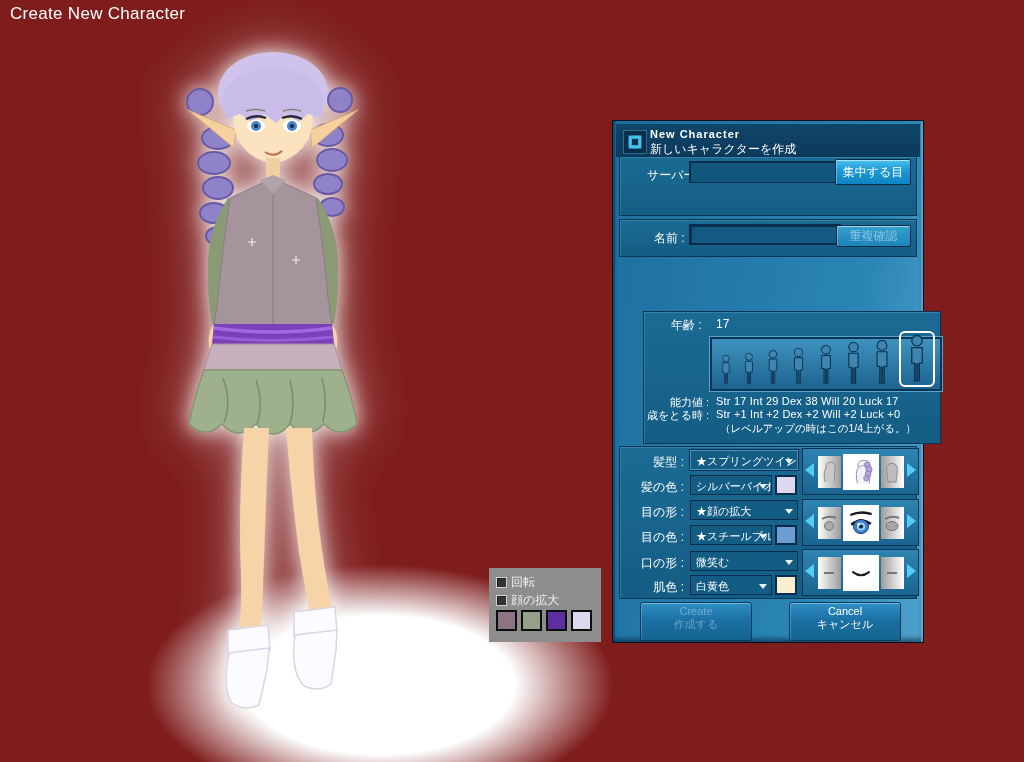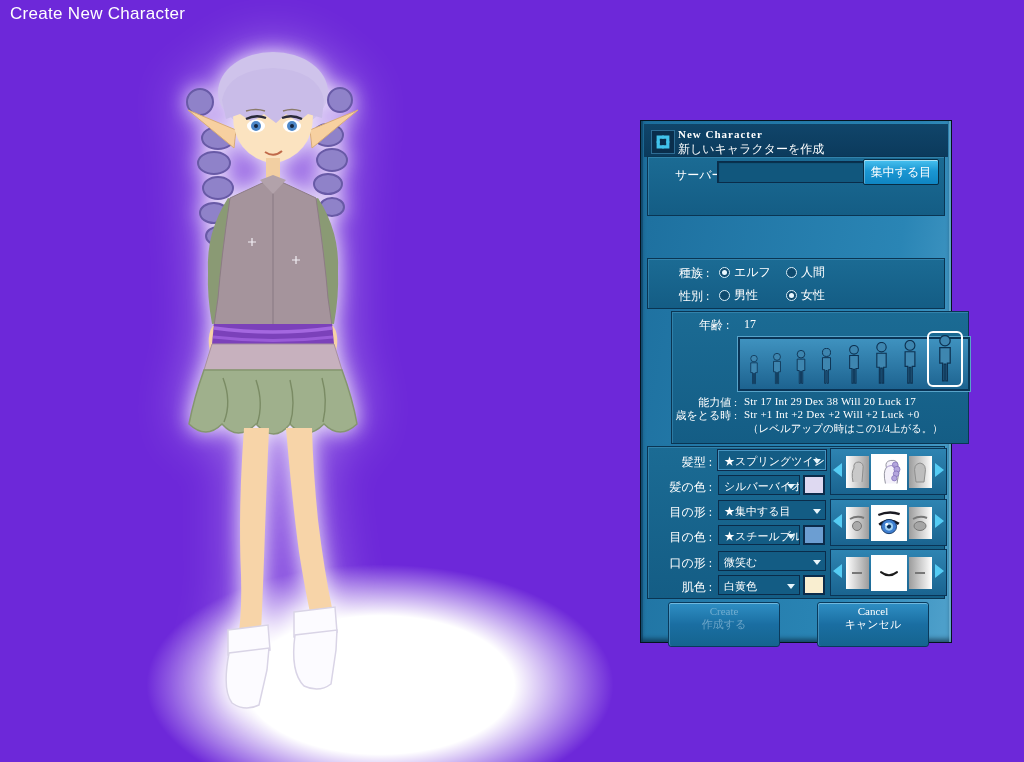--- a/index.html
+++ b/index.html
@@ -1,40 +1,40 @@
 <!DOCTYPE html>
 <html><head>
 <meta charset="utf-8">
 <style>
   html,body{margin:0;padding:0;background:#000;}
-  .stage{position:relative;width:1024px;height:762px;background:#6d28d9;overflow:hidden;
+  .stage{position:relative;width:1024px;height:762px;background:#7f1d1d;overflow:hidden;
          font-family:"Liberation Sans",sans-serif;}
 
   
   .spotlight{position:absolute;left:60px;top:520px;width:640px;height:330px;
     background:radial-gradient(ellipse 50% 50% at 50% 50%,#ffffff 0%,#ffffff 42%,rgba(255,255,255,0) 73%);}
   .char-wrap{position:absolute;left:128px;top:30px;width:340px;height:690px;
     filter:drop-shadow(0 0 10px rgba(255,255,255,.85)) drop-shadow(0 0 26px rgba(255,255,255,.45));}
   .title-en{position:absolute;left:10px;top:4px;color:#fff;font-size:17px;letter-spacing:.3px;z-index:5;}
   .title-ja{position:absolute;left:8px;top:25px;color:#fff;font-size:23px;font-weight:bold;z-index:5;
     text-shadow:1px 1px 0 rgba(0,0,0,.6);}
 
   
   .graypanel{position:absolute;left:489px;top:568px;width:112px;height:74px;background:#8d8d8d;z-index:6;}
   .cbrow{position:absolute;left:7px;display:flex;align-items:center;gap:4px;color:#efefef;font-size:12px;}
   .cb{width:9px;height:9px;border:1px solid #d2d2d2;background:#333;box-shadow:inset 1px 1px 0 #1e1e1e;}
   .palette{position:absolute;left:7px;top:42px;display:flex;gap:4px;}
   .gswatch{width:17px;height:17px;border:2px solid #0d0d0d;}
 
   
-  .dialog{position:absolute;left:640px;top:120px;width:310px;height:521px;z-index:7;
+  .dialog{position:absolute;left:612px;top:120px;width:310px;height:521px;z-index:7;
     background:linear-gradient(100deg,#1d6f9e 0%,#2a85b5 70%,#4d9fca 97%);
     border:1px solid #04131f;
     box-shadow:inset -2px 0 0 rgba(150,215,245,.45), inset 2px 0 0 rgba(10,45,75,.35),
-               inset 0 -3px 5px rgba(0,15,30,.55);font-family:Liberation Serif, serif;}
+               inset 0 -3px 5px rgba(0,15,30,.55);}
   .hdr{position:absolute;left:3px;top:3px;right:3px;height:33px;
     background:linear-gradient(#10456a,#0b3a5c);}
   .hdr-icon{position:absolute;left:7px;top:6px;width:22px;height:22px;background:#0a2e4c;
     border:1px solid #2d6c94;display:flex;align-items:center;justify-content:center;}
   .hdr-t1{position:absolute;left:34px;top:4px;color:#fff;font-size:11px;font-weight:bold;letter-spacing:1px;}
   .hdr-t2{position:absolute;left:34px;top:17px;color:#fff;font-size:12px;}
 
   .panel{position:absolute;left:6px;width:296px;
     background:linear-gradient(#1b6b94,#145d85);
     border:1px solid #0a3553;
@@ -95,21 +95,21 @@
   .car-cell.side{width:23px;height:32px;background:linear-gradient(90deg,#ffffff,#9c9c9c);
     display:flex;align-items:center;justify-content:center;cursor:pointer;}
   .car-cell.side.rev{background:linear-gradient(270deg,#ffffff,#9c9c9c);}
   .car-cell.main{width:36px;height:36px;background:#fff;display:flex;align-items:center;justify-content:center;}
   .car-arrow{position:absolute;top:14px;width:0;height:0;cursor:pointer;}
   .car-arrow.left{left:2px;border-top:7px solid transparent;border-bottom:7px solid transparent;
     border-right:9px solid #55ccf4;}
   .car-arrow.right{right:2px;border-top:7px solid transparent;border-bottom:7px solid transparent;
     border-left:9px solid #55ccf4;}
 
-  .bigbtn{position:absolute;top:481px;width:112px;height:45px;border-radius:3px;
+  .bigbtn{position:absolute;top:481px;width:112px;height:39px;border-radius:3px;
     background:linear-gradient(#2f8fc4,#1a6ea2 50%,#15648f);
     border:1px solid #0a3a5c;color:#fff;font-size:11px;line-height:13px;text-align:center;
     padding-top:2px;box-sizing:border-box;cursor:pointer;
     box-shadow:inset 0 1px 0 rgba(165,220,245,.55), inset 1px 0 0 rgba(165,220,245,.3);}
   .bigbtn.disabled{color:rgba(195,222,238,.48);cursor:default;}
 </style>
 </head>
 <body>
 
 <div class="stage">
@@ -184,20 +184,36 @@
         <path d="M100 600 L140 595 L142 620 L100 625 Z"></path>
         <path d="M101 623 Q94 660 104 673 Q117 682 131 675 L139 640 L141 618 Z"></path>
         <path d="M166 582 L207 577 L209 602 L166 607 Z"></path>
         <path d="M167 605 Q162 642 176 656 Q191 663 203 654 L208 620 L209 600 Z"></path>
       </g>
     </svg>
   </div>
 
   <div class="title-en">Create New Character</div>
 
+  <div class="graypanel">
+    <div class="cbrow" style="top:6px;">
+      <span class="cb"></span>
+      <span>回転</span>
+    </div>
+    <div class="cbrow" style="top:24px;">
+      <span class="cb"></span>
+      <span>顔の拡大</span>
+    </div>
+    <div class="palette">
+      <span class="gswatch" style="background-color: rgb(139, 117, 132);"></span>
+      <span class="gswatch" style="background-color: rgb(149, 162, 137);"></span>
+      <span class="gswatch" style="background-color: rgb(91, 47, 159);"></span>
+      <span class="gswatch" style="background-color: rgb(220, 217, 238);"></span>
+    </div>
+  </div>
 
   <div class="dialog">
 
     <div class="hdr">
       <span class="hdr-icon">
         <svg width="16" height="16" viewBox="0 0 20 20">
             <g fill="#41c3ec">
           <path d="M2 2h9v4H6v5H2z"></path>
               <path d="M18 2v9h-4V6H9V2z"></path>
           <path d="M18 18H9v-4h5V9h4z"></path>
@@ -208,37 +224,26 @@
       <span class="hdr-t1">New Character</span>
       <span class="hdr-t2">新しいキャラクターを作成</span>
     </div>
 
     <div class="panel p-server">
       <span class="lbl" style="left:27px;top:10px;">サーバー</span>
       <div class="tinput" style="left:69px;top:4px;width:140px;height:20px;line-height:20px;"></div>
       <div class="btn-cyan" style="left:215px;top:2px;width:74px;height:24px;">集中する目</div>
     </div>
 
-
-    <div class="panel p-race">
-      <span class="lbl" style="left:31px;top:6px;">種族 :</span>
-      <span class="opt" style="left:71px;top:5px;">
-        <span class="radio selected"></span><span class="t">エルフ</span>
-      </span>
-      <span class="opt" style="left:138px;top:5px;">
-        <span class="radio"></span><span class="t">人間</span>
-      </span>
-      <span class="lbl" style="left:31px;top:29px;">性別 :</span>
-      <span class="opt" style="left:71px;top:28px;">
-        <span class="radio"></span><span class="t">男性</span>
-      </span>
-      <span class="opt" style="left:138px;top:28px;">
-        <span class="radio selected"></span><span class="t">女性</span>
-      </span>
-    </div>
+    <div class="panel p-name">
+      <span class="lbl" style="left:34px;top:10px;">名前 :</span>
+      <div class="tinput strong" style="left:69px;top:4px;width:140px;height:17px;line-height:17px;"></div>
+      <div class="btn-cyan btn-dup" style="left:216px;top:5px;width:73px;height:20px;">重複確認</div>
+    </div>
+
 
     <div class="panel p-age">
       <span class="lbl" style="left:27px;top:5px;">年齢 :</span>
       <span class="lbl" style="left:72px;top:5px;">17</span>
       <div class="figbox" id="figrow">
           <div class="figwrap">
             <svg width="14" height="30" viewBox="0 0 20 46">
     <circle cx="10" cy="5.5" r="5"></circle>
     <path d="M5 12 H15 V27 H12.3 V44 H10.8 V28 H9.2 V44 H7.7 V27 H5 Z"></path>
             </svg>
@@ -304,21 +309,21 @@
 
       <span class="lbl r" style="left:4px;top:32px;width:60px;">髪の色 :</span>
       <div class="dd" style="left:70px;top:28px;width:82px;">
         <span>シルバーバイオレット</span>
         <span class="dd-arrow"></span>
       </div>
       <span class="csw" style="left: 155px; top: 28px; background-color: rgb(222, 217, 241);"></span>
 
       <span class="lbl r" style="left:4px;top:57px;width:60px;">目の形 :</span>
       <div class="dd" style="left:70px;top:53px;width:108px;">
-        <span>★集中する目</span>
+        <span>★顔の拡大</span>
         <span class="dd-arrow"></span>
       </div>
 
       <span class="lbl r" style="left:4px;top:82px;width:60px;">目の色 :</span>
       <div class="dd" style="left:70px;top:78px;width:82px;">
         <span>★スチールブルー</span>
         <span class="dd-arrow"></span>
       </div>
       <span class="csw" style="left: 155px; top: 78px; background-color: rgb(108, 158, 210);"></span>
 

